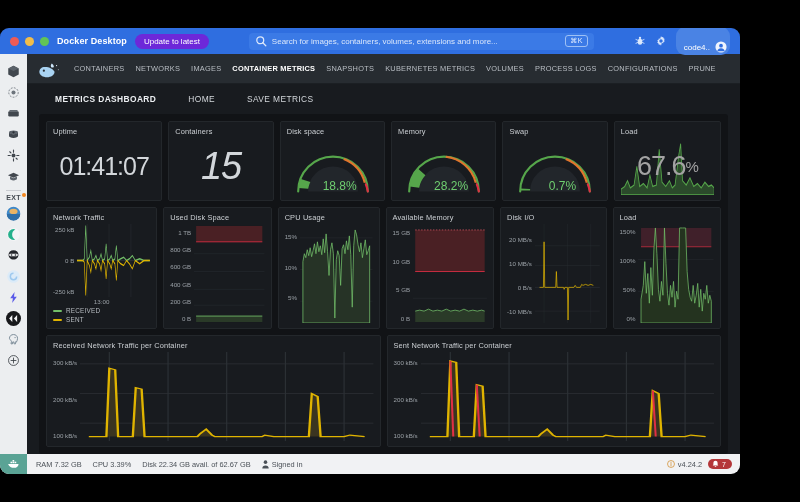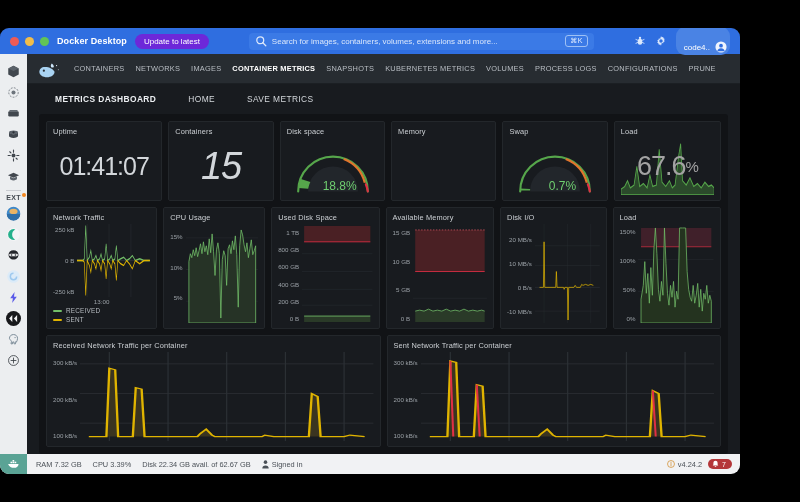--- a/index.html
+++ b/index.html
@@ -437,20 +437,32 @@
                   <path d="M22 52a28 28 0 0156 0" fill="#22262b"></path>
                   <path d="M11.2 48.2A39 39 0 0114 38l10.6 3.4A28 28 0 0022.2 49z" fill="#56a64b"></path>
                 </svg>
                 <div class="gauge-val">18.8%</div>
               </div>
             </div>
           </div>
 
           <div class="panel" style="flex:1">
             <div class="panel-title">Memory</div>
+            <div class="panel-body">
+              <div class="gauge-wrap">
+                <svg class="gauge" width="92" height="50" viewBox="0 0 100 56">
+                  <path d="M11 52a39 39 0 0178 0" fill="none" stroke="#56a64b" stroke-width="2.4" stroke-linecap="round"></path>
+                  <path d="M52 13.2a39 39 0 0133.6 29" fill="none" stroke="#e0752d" stroke-width="2.4"></path>
+                  <path d="M86.8 44a39 39 0 012.2 8" fill="none" stroke="#e02f44" stroke-width="2.4" stroke-linecap="round"></path>
+                  <path d="M22 52a28 28 0 0156 0" fill="#22262b"></path>
+                  <path d="M11.4 46.6A39 39 0 0121 26.6l8.2 7.4A28 28 0 0022.2 48z" fill="#56a64b"></path>
+                </svg>
+                <div class="gauge-val">28.2%</div>
+              </div>
+            </div>
           </div>
 
           <div class="panel" style="flex:1">
             <div class="panel-title">Swap</div>
             <div class="panel-body">
               <div class="gauge-wrap">
                 <svg class="gauge" width="92" height="50" viewBox="0 0 100 56">
                   <path d="M11 52a39 39 0 0178 0" fill="none" stroke="#56a64b" stroke-width="2.4" stroke-linecap="round"></path>
                   <path d="M62 15.6a39 39 0 0123.6 26.6" fill="none" stroke="#e0752d" stroke-width="2.4"></path>
                   <path d="M86.8 44a39 39 0 012.2 8" fill="none" stroke="#e02f44" stroke-width="2.4" stroke-linecap="round"></path>
@@ -513,44 +525,20 @@
                   <span class="leg-label">RECEIVED</span>
                 </div>
                 <div class="leg-item">
                   <span class="leg-swatch" style="background:#e0b400"></span>
                   <span class="leg-label">SENT</span>
                 </div>
               </div>
             </div>
           </div>
 
-          <div class="panel" style="flex:.95">
-            <div class="panel-title">CPU Usage</div>
-            <div class="panel-body">
-              <div class="chart">
-                <div class="yaxis" style="padding:9px 3px 22px 0">
-                  <span>15%</span>
-                  <span>10%</span>
-                  <span>5%</span>
-                </div>
-                <div class="plot">
-                  <svg viewBox="0 0 100 100" preserveAspectRatio="none">
-                    <line x1="0" y1="14" x2="100" y2="14" stroke="#2c3136" stroke-width=".5"></line>
-                    <line x1="0" y1="46" x2="100" y2="46" stroke="#2c3136" stroke-width=".5"></line>
-                    <line x1="0" y1="78" x2="100" y2="78" stroke="#2c3136" stroke-width=".5"></line>
-                    <path d="M4,100 L4,38 L6,30 L8,34 L10,26 L12,32 L14,24 L16,33 L18,27 L20,20 L22,30 L24,18 L26,28
-                             L28,22 L30,31 L32,15 L34,29 L36,10 L38,28 L40,52 L42,26 L44,19 L46,30 L48,95 L50,36
-                             L52,27 L54,32 L56,62 L58,25 L60,21 L62,30 L64,17 L66,26 L68,12 L70,31 L72,84 L74,22
-                             L76,6 L78,11 L80,21 L82,28 L84,19 L86,34 L88,25 L90,16 L92,31 L94,27 L96,22 L96,100 Z" fill="#263326" stroke="#73bf69" stroke-width=".9"></path>
-                  </svg>
-                </div>
-              </div>
-            </div>
-          </div>
-
           <div class="panel" style="flex:1.02">
             <div class="panel-title">Used Disk Space</div>
             <div class="panel-body">
               <div class="chart">
                 <div class="yaxis" style="padding:5px 3px 1px 0">
                   <span>1 TB</span>
                   <span>800 GB</span>
                   <span>600 GB</span>
                   <span>400 GB</span>
                   <span>200 GB</span>
@@ -559,20 +547,44 @@
                 <div class="plot">
                   <svg viewBox="0 0 100 100" preserveAspectRatio="none">
                     <rect x="3" y="2" width="94" height="16" fill="#4a2024"></rect>
                     <line x1="3" y1="18" x2="97" y2="18" stroke="#e02f44" stroke-width="1"></line>
                     <line x1="0" y1="30" x2="100" y2="30" stroke="#2c3136" stroke-width=".5"></line>
                     <line x1="0" y1="48" x2="100" y2="48" stroke="#2c3136" stroke-width=".5"></line>
                     <line x1="0" y1="66" x2="100" y2="66" stroke="#2c3136" stroke-width=".5"></line>
                     <line x1="0" y1="82" x2="100" y2="82" stroke="#2c3136" stroke-width=".5"></line>
                     <rect x="3" y="93" width="94" height="6" fill="#2a3a28"></rect>
                     <line x1="3" y1="93" x2="97" y2="93" stroke="#73bf69" stroke-width="1"></line>
+                  </svg>
+                </div>
+              </div>
+            </div>
+          </div>
+
+          <div class="panel" style="flex:.95">
+            <div class="panel-title">CPU Usage</div>
+            <div class="panel-body">
+              <div class="chart">
+                <div class="yaxis" style="padding:9px 3px 22px 0">
+                  <span>15%</span>
+                  <span>10%</span>
+                  <span>5%</span>
+                </div>
+                <div class="plot">
+                  <svg viewBox="0 0 100 100" preserveAspectRatio="none">
+                    <line x1="0" y1="14" x2="100" y2="14" stroke="#2c3136" stroke-width=".5"></line>
+                    <line x1="0" y1="46" x2="100" y2="46" stroke="#2c3136" stroke-width=".5"></line>
+                    <line x1="0" y1="78" x2="100" y2="78" stroke="#2c3136" stroke-width=".5"></line>
+                    <path d="M4,100 L4,38 L6,30 L8,34 L10,26 L12,32 L14,24 L16,33 L18,27 L20,20 L22,30 L24,18 L26,28
+                             L28,22 L30,31 L32,15 L34,29 L36,10 L38,28 L40,52 L42,26 L44,19 L46,30 L48,95 L50,36
+                             L52,27 L54,32 L56,62 L58,25 L60,21 L62,30 L64,17 L66,26 L68,12 L70,31 L72,84 L74,22
+                             L76,6 L78,11 L80,21 L82,28 L84,19 L86,34 L88,25 L90,16 L92,31 L94,27 L96,22 L96,100 Z" fill="#263326" stroke="#73bf69" stroke-width=".9"></path>
                   </svg>
                 </div>
               </div>
             </div>
           </div>
 
           <div class="panel" style="flex:1.02">
             <div class="panel-title">Available Memory</div>
             <div class="panel-body">
               <div class="chart">

